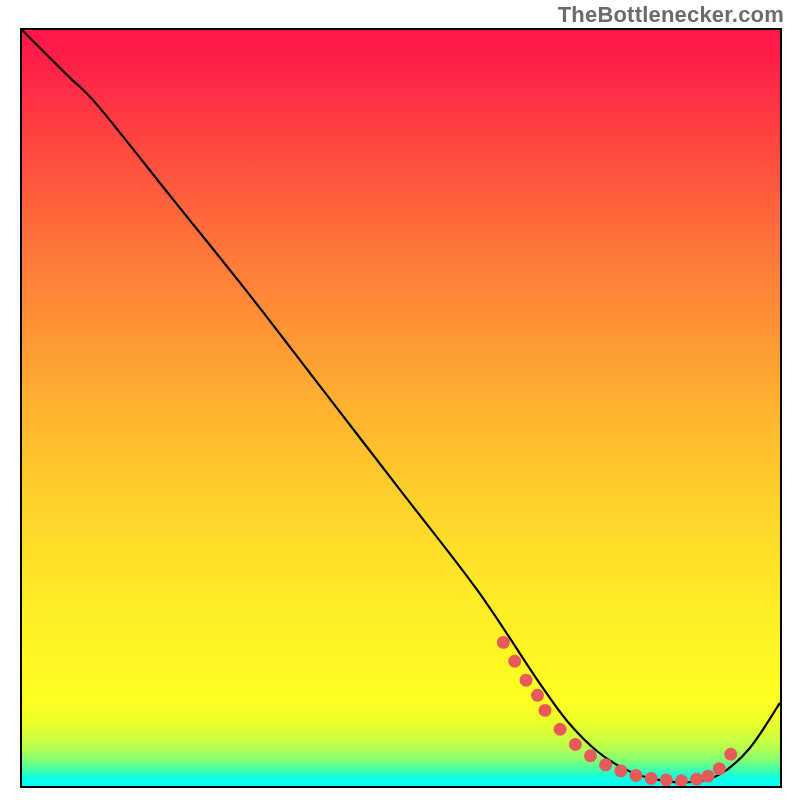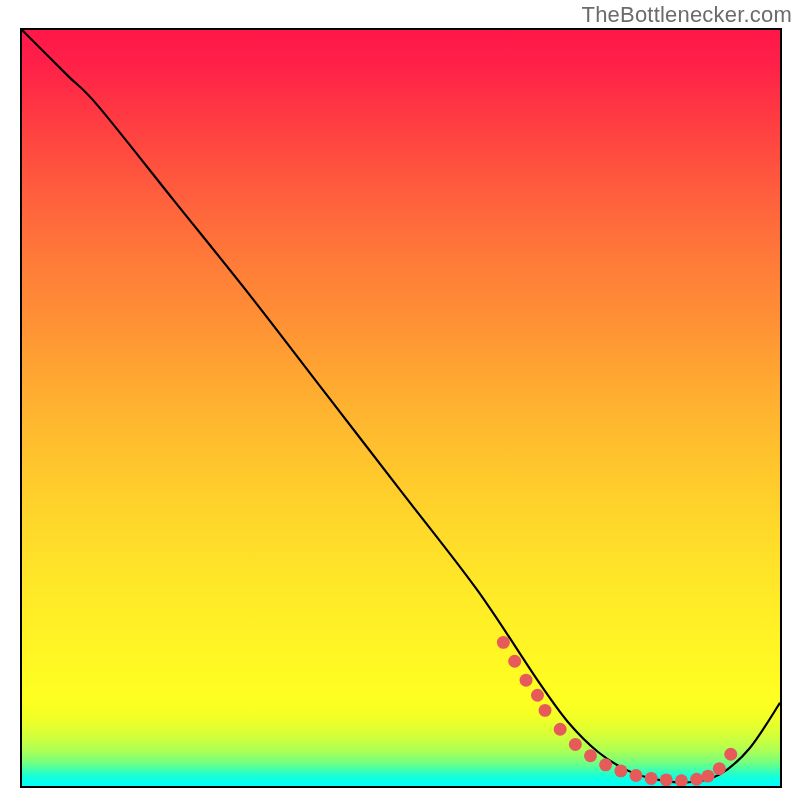--- a/index.html
+++ b/index.html
@@ -7,23 +7,23 @@
     width: 800px;
     height: 800px;
     background: #ffffff;
     font-family: Arial, Helvetica, sans-serif;
     position: relative;
     overflow: hidden;
   }
   .watermark {
     position: absolute;
     top: 2px;
-    right: 8px;
+    right: 16px;
     font-size: 22px;
-    font-weight: 400;
+    font-weight: 700;
     color: #6b6b6b;
     letter-spacing: 0.2px;
     z-index: 10;
   }
   .plot-frame {
     position: absolute;
     left: 20px;
     top: 28px;
     width: 762px;
     height: 760px;

